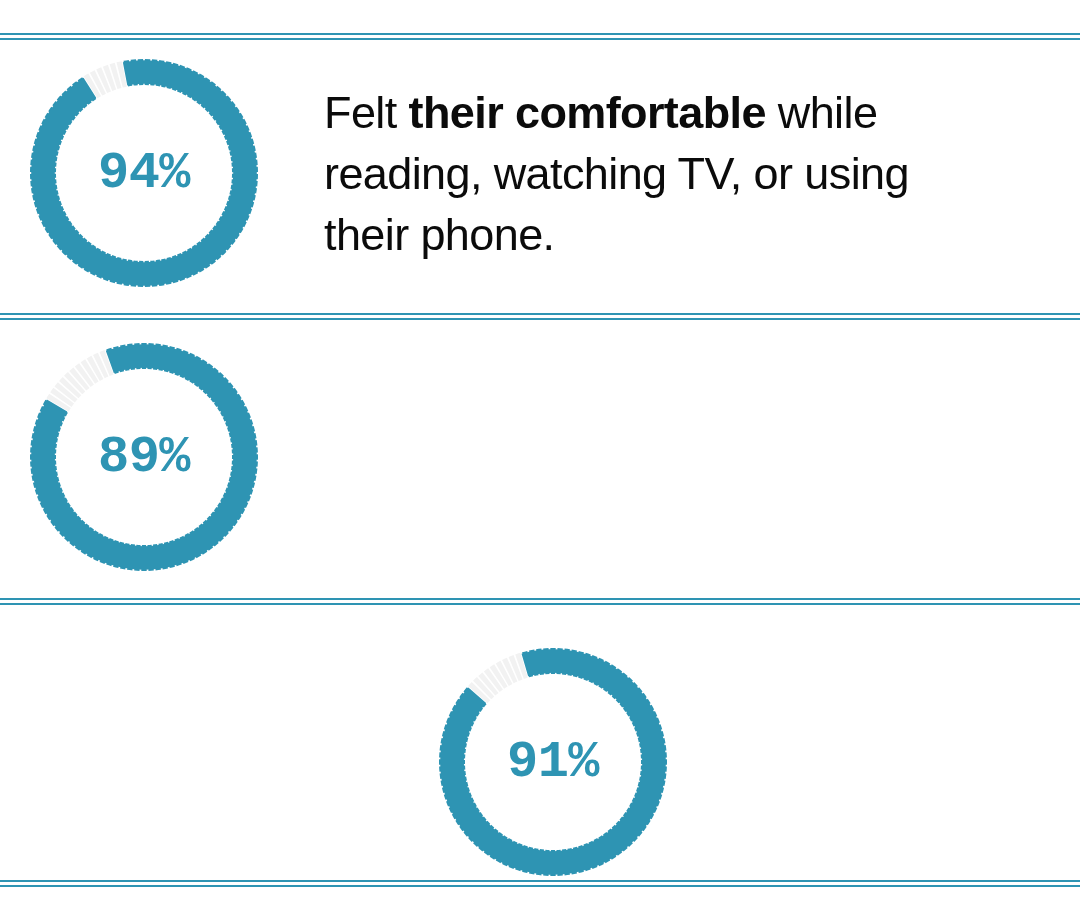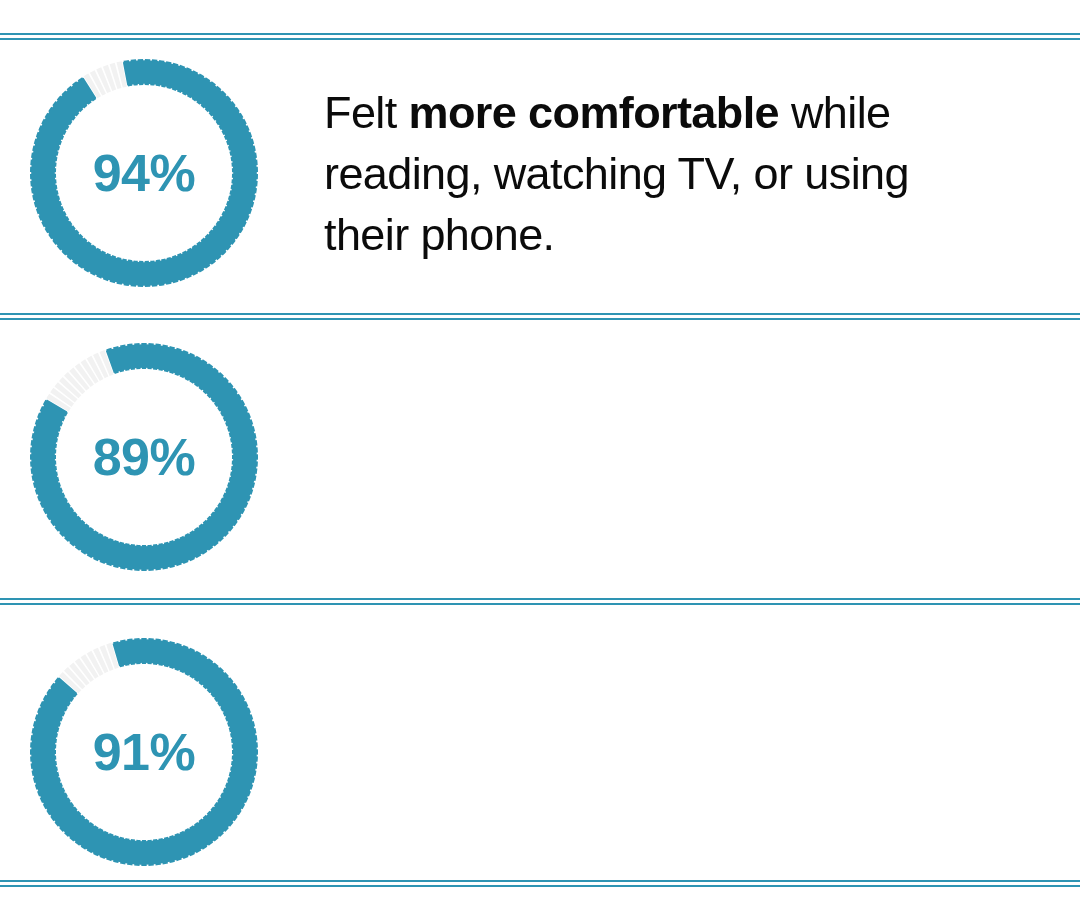--- a/index.html
+++ b/index.html
@@ -49,21 +49,21 @@
   
   .stat-row {
     position: absolute;
     left: 0;
     width: 1080px;
     display: flex;
     align-items: center;
   }
   #row-0 { top: 48px;  height: 250px; }
   #row-1 { top: 332px; height: 250px; }
-  #row-2 { top: 627px; height: 250px; }
+  #row-2 { top: 644px; height: 250px; flex-direction: column; }
 
   
   .donut-wrap {
     position: relative;
     width: 236px;
     height: 236px;
     margin-left: 26px;
     flex: 0 0 236px;
   }
   .donut-wrap svg {
@@ -77,21 +77,21 @@
     top: 0;
     width: 236px;
     height: 236px;
     display: flex;
     align-items: center;
     justify-content: center;
     font-size: 52px;
     font-weight: 700;
     letter-spacing: -0.5px;
     color: #2e94b3;
-    font-family: Liberation Sans, sans-serif;
+    font-family: Liberation Mono, monospace;
   }
 
   
   .caption {
     margin-left: 62px;
     max-width: 680px;
     font-size: 45px;
     line-height: 61px;
     color: #0b0b0b;
     font-weight: 400;
@@ -229,21 +229,21 @@
             <path d="M 63.87 17.67 A 114 114 0 0 1 68.65 15.23 L 79.91 38.67 A 88 88 0 0 0 76.21 40.55 Z" fill="#f2f2f2"></path>
             <path d="M 70.27 14.47 A 114 114 0 0 1 75.20 12.34 L 84.96 36.44 A 88 88 0 0 0 81.16 38.08 Z" fill="#f2f2f2"></path>
             <path d="M 76.87 11.68 A 114 114 0 0 1 81.92 9.86 L 90.15 34.52 A 88 88 0 0 0 86.25 35.93 Z" fill="#f2f2f2"></path>
             <path d="M 83.62 9.31 A 114 114 0 0 1 88.78 7.81 L 95.45 32.94 A 88 88 0 0 0 91.46 34.10 Z" fill="#f2f2f2"></path>
             <path d="M 90.52 7.36 A 114 114 0 0 1 95.76 6.19 L 100.83 31.69 A 88 88 0 0 0 96.79 32.60 Z" fill="#f2f2f2"></path>
             <path d="M 96.86 7.20 A 112.8 112.8 0 1 1 57.56 22.76 L 70.20 42.69 A 89.2 89.2 0 1 0 101.29 30.38 Z" fill="#2e94b3"></path>
           </g>
         </svg>
       <div class="donut-value">94%</div>
     </div>
-    <div class="caption"><span>Felt </span><b>more comfortable</b><span> while reading, watching TV, or using their phone.</span></div>
+    <div class="caption"><span>Felt </span><b>their comfortable</b><span> while reading, watching TV, or using their phone.</span></div>
   </div>
 
   <div class="stat-row" id="row-1">
     <div class="donut-wrap">
       <svg viewBox="0 0 236 236" aria-hidden="true">
           <g>
             <path d="M 80.23 10.44 A 114 114 0 0 1 85.34 8.78 L 92.79 33.69 A 88 88 0 0 0 88.84 34.97 Z" fill="#2e94b3"></path>
             <path d="M 87.06 8.28 A 114 114 0 0 1 92.26 6.94 L 98.13 32.27 A 88 88 0 0 0 94.11 33.30 Z" fill="#2e94b3"></path>
             <path d="M 94.01 6.55 A 114 114 0 0 1 99.28 5.55 L 103.55 31.19 A 88 88 0 0 0 99.48 31.97 Z" fill="#2e94b3"></path>
             <path d="M 101.05 5.27 A 114 114 0 0 1 106.38 4.59 L 109.03 30.46 A 88 88 0 0 0 104.92 30.98 Z" fill="#2e94b3"></path>

